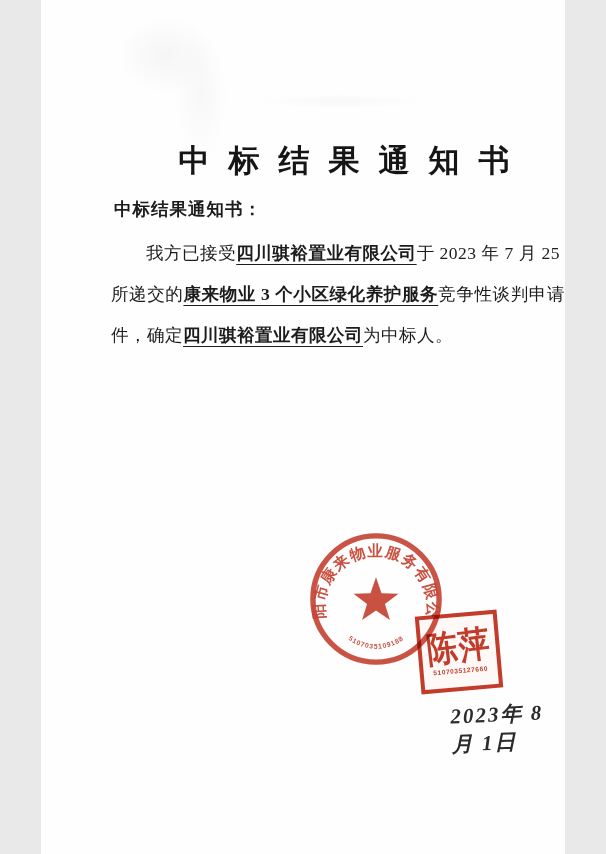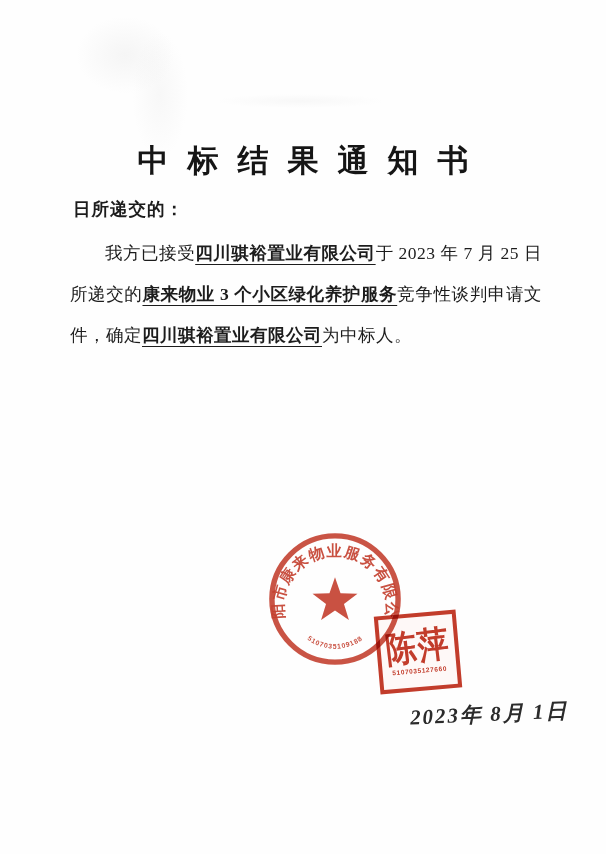--- a/index.html
+++ b/index.html
@@ -1,18 +1,18 @@
 <!DOCTYPE html>
 <html><head>
 <meta charset="utf-8">
 <style>
   html,body{margin:0;padding:0;background:#e9e9e9;}
   .page{
     position:relative;
-    width:606px;height:854px;
+    width:524px;height:854px;
     margin:0 auto;
     background:#fefefe;
     font-family:"Liberation Serif","DejaVu Serif",serif;
     color:#1c1c1c;
     overflow:hidden;
   }
   
   .page::before{
     content:"";position:absolute;left:0;top:0;width:606px;height:854px;
     background:
@@ -89,21 +89,21 @@
     font-family:"Liberation Sans",sans-serif;
   }
 </style>
 </head>
 <body>
 
 <div class="page">
 
   <div class="doc-title">中标结果通知书</div>
 
-  <div class="salutation">日所递交的：</div>
+  <div class="salutation">中标结果通知书：</div>
 
   <p class="para">
     <span class="seg">我方已接受</span><span class="seg u">四川骐裕置业有限公司</span><span class="seg">于 2023 年 7 月 25 日所递交的</span><span class="seg u">康来物业 3 个小区绿化养护服务</span><span class="seg">竞争性谈判申请文件，确定</span><span class="seg u">四川骐裕置业有限公司</span><span class="seg">为中标人。</span>
   </p>
 
 
 
 
   <div class="date-line">2023年 8月 1日</div>
 

